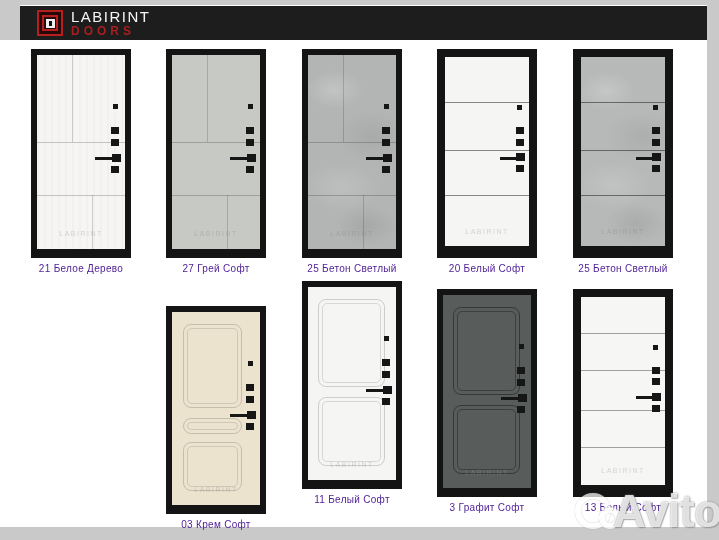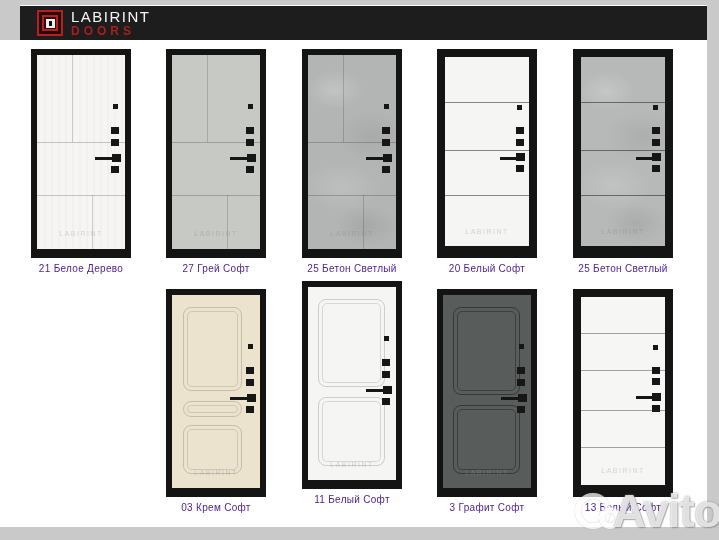--- a/index.html
+++ b/index.html
@@ -169,21 +169,21 @@
         <i class="hl strong" style="top:49%"></i>
         <i class="hl strong" style="top:73%"></i>
         <div class="hw"></div>
         <div class="wm">LABIRINT</div>
       </div>
     </div>
     <div class="caption">25 Бетон Светлый</div>
   </div>
 
 
-  <div class="card" style="left:149px;top:289px">
+  <div class="card" style="left:149px;top:306px">
     <div class="frame r2">
       <div class="panel" style="background-color: rgb(236, 227, 207);">
         <div class="ip" style="left:13%;width:66%;top:6%;height:44%"></div>
         <div class="ip" style="left:13%;width:66%;top:55%;height:8%"></div>
         <div class="ip" style="left:13%;width:66%;top:67.5%;height:25%"></div>
         <div class="hw"></div>
         <div class="wm">LABIRINT</div>
       </div>
     </div>
     <div class="caption">03 Крем Софт</div>

